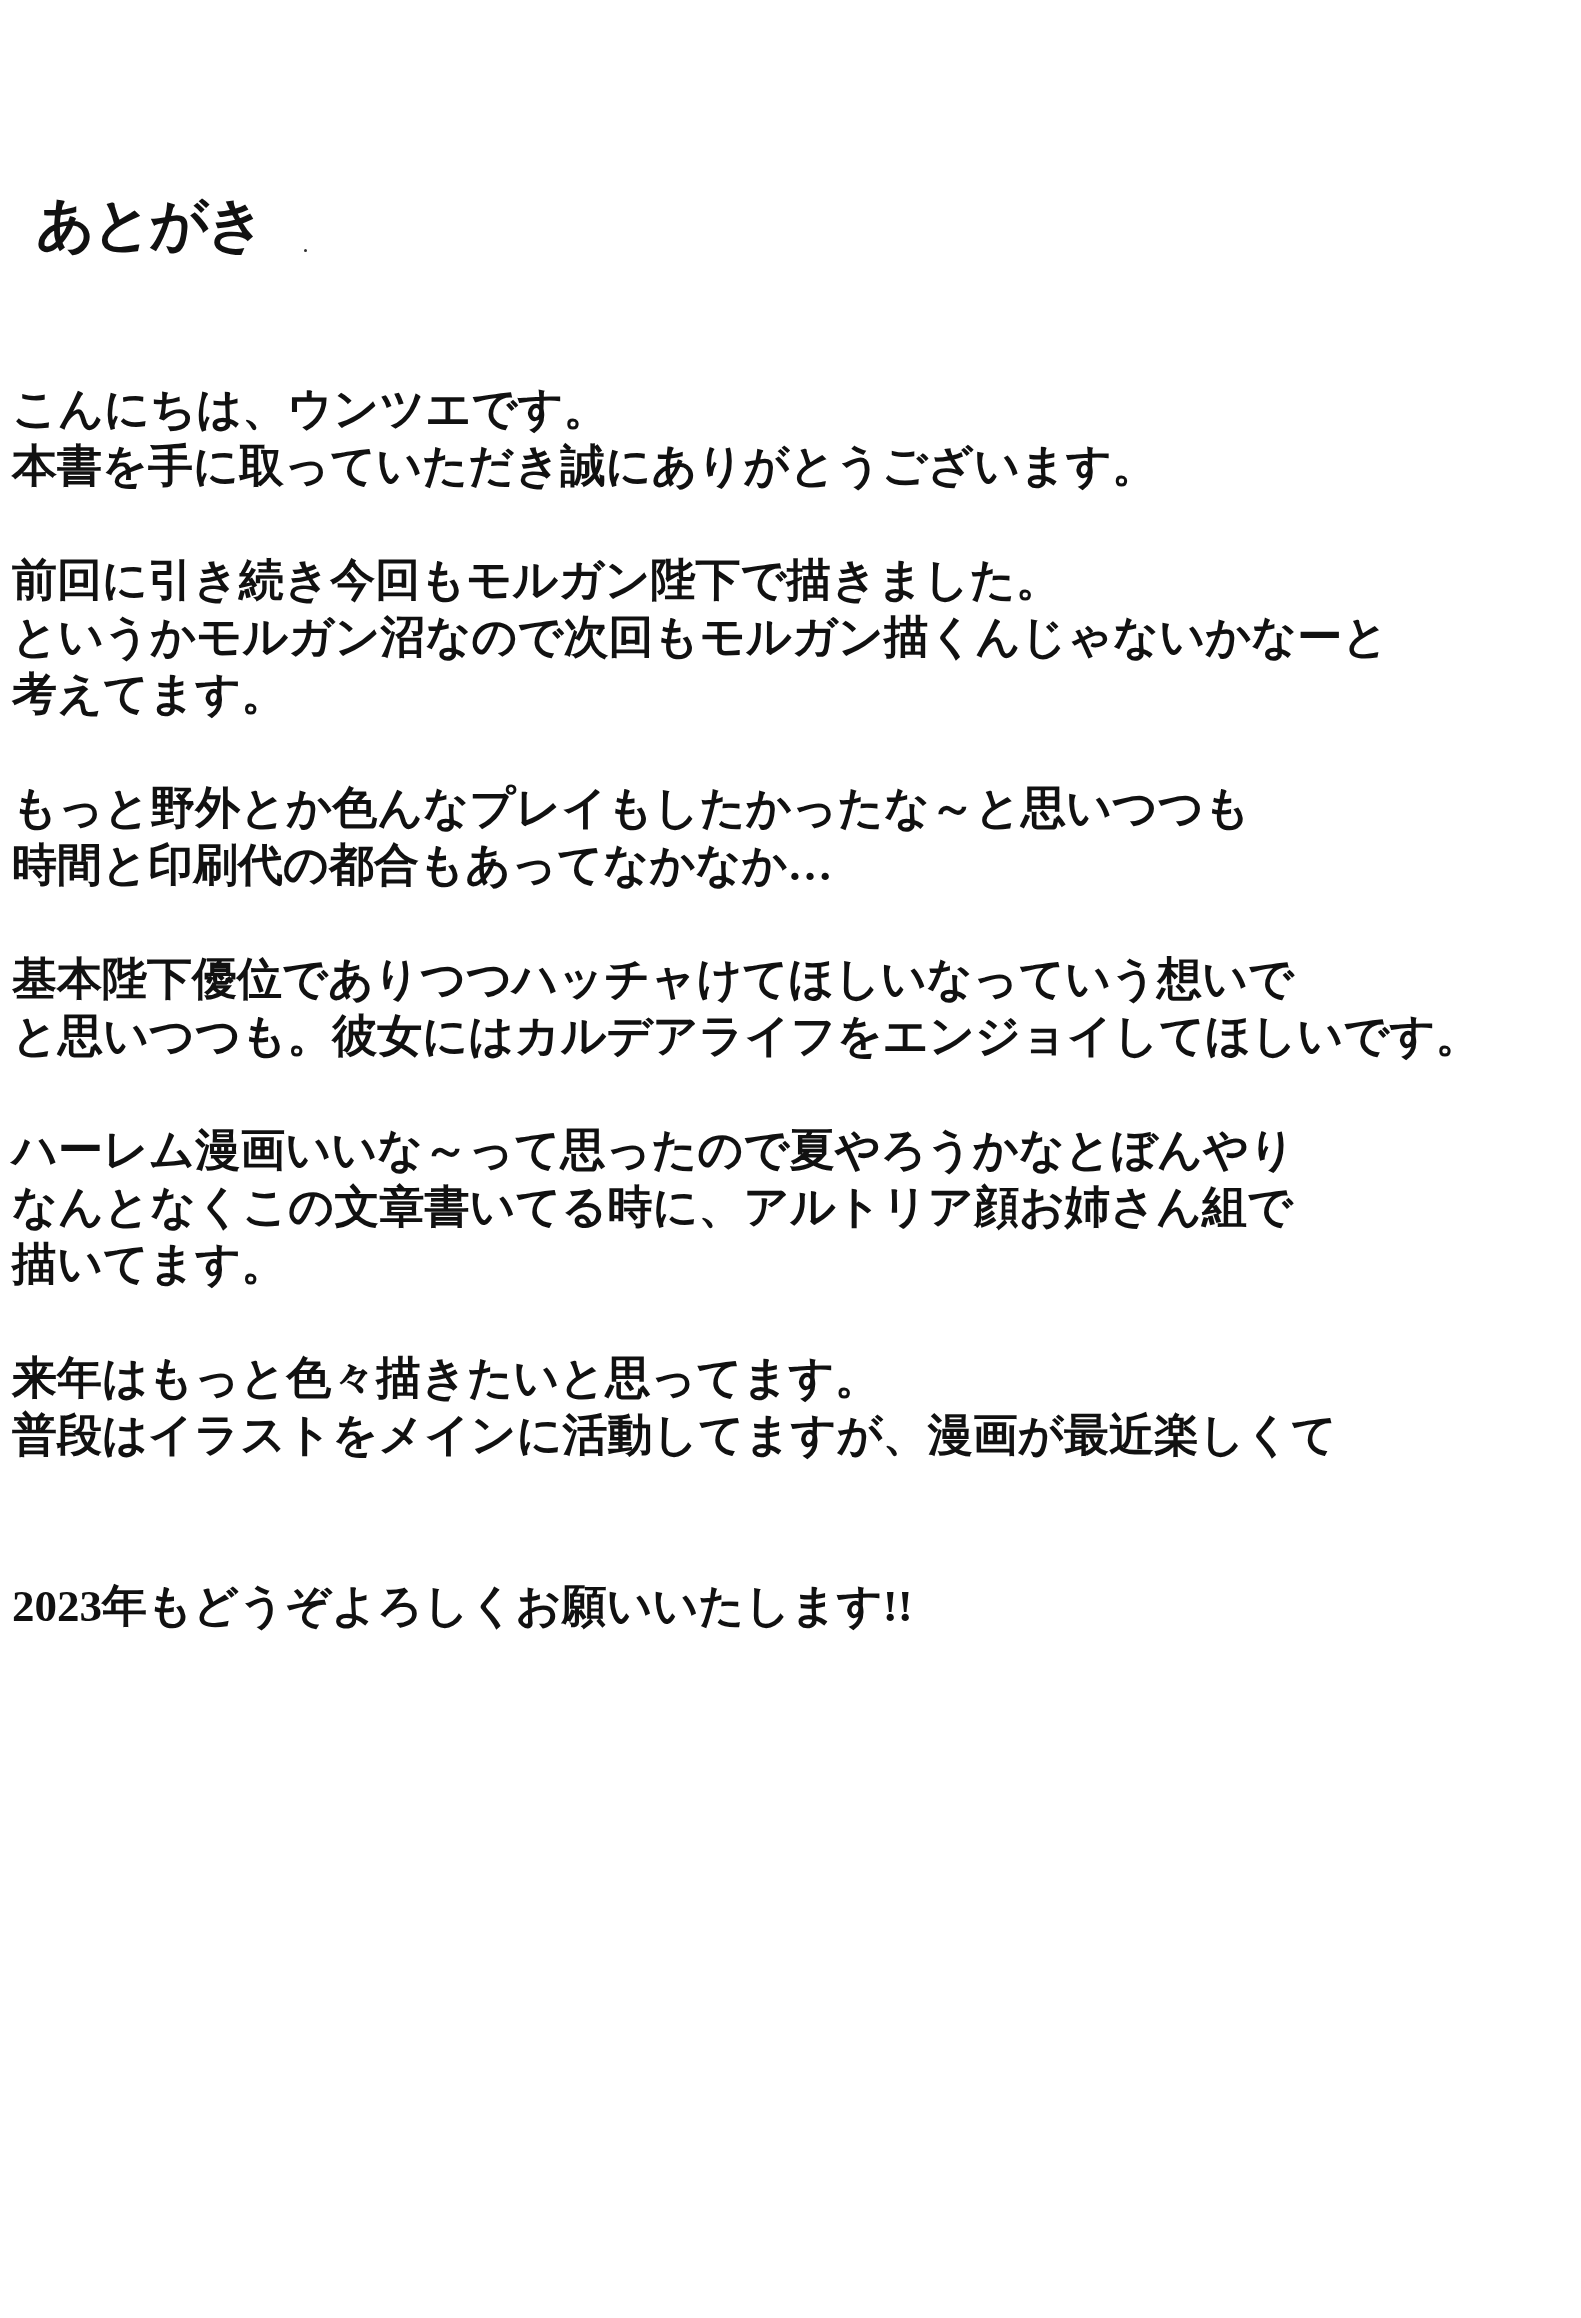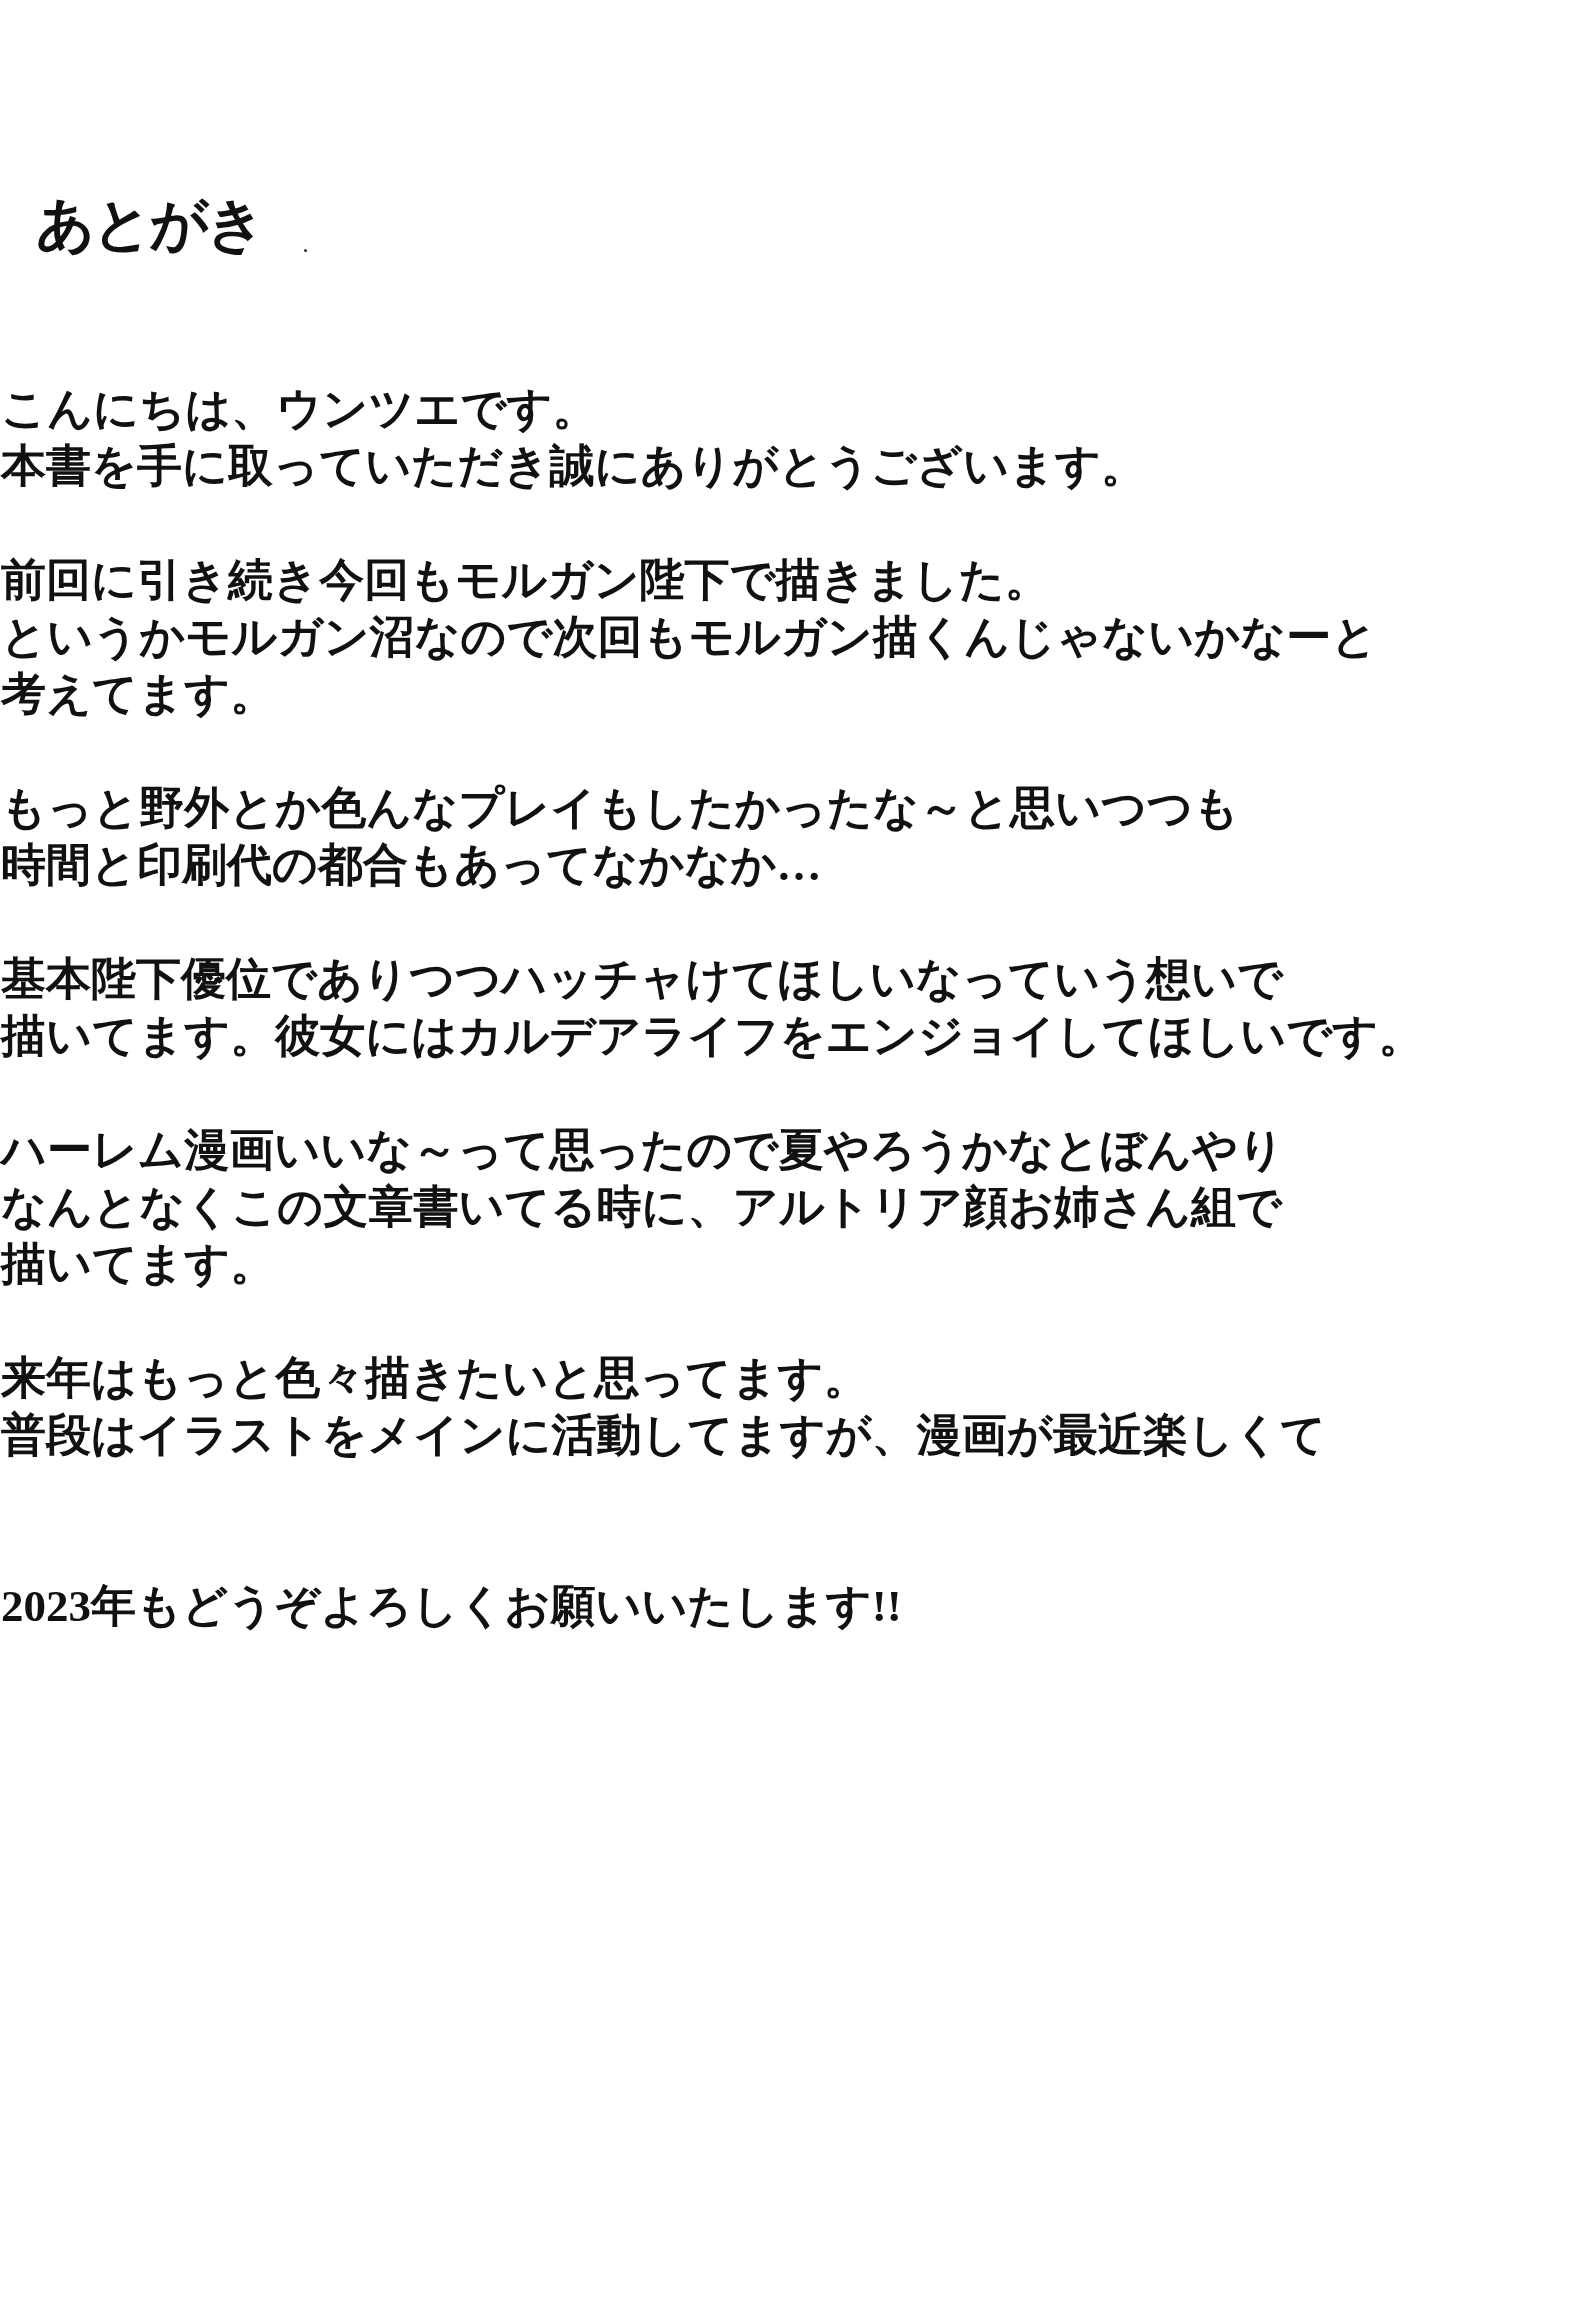--- a/index.html
+++ b/index.html
@@ -22,21 +22,21 @@
     margin: 0;
     font-size: 58px;
     font-weight: 700;
     letter-spacing: -2.6px;
     line-height: 1.2;
     white-space: pre;
     color: #111111;
   }
   .body-block {
     position: absolute;
-    left: 1px;
+    left: 12px;
     top: 381px;
     width: 1516px;
   }
   .line {
     height: 57px;
     line-height: 57px;
     font-size: 45px;
     font-weight: 700;
     letter-spacing: 0px;
     white-space: pre;
@@ -64,21 +64,21 @@
     <div class="line">本書を手に取っていただき誠にありがとうございます。</div>
     <div class="line"></div>
     <div class="line">前回に引き続き今回もモルガン陛下で描きました。</div>
     <div class="line">というかモルガン沼なので次回もモルガン描くんじゃないかなーと</div>
     <div class="line">考えてます。</div>
     <div class="line"></div>
     <div class="line">もっと野外とか色んなプレイもしたかったな～と思いつつも</div>
     <div class="line">時間と印刷代の都合もあってなかなか…</div>
     <div class="line"></div>
     <div class="line">基本陛下優位でありつつハッチャけてほしいなっていう想いで</div>
-    <div class="line">描いてます。彼女にはカルデアライフをエンジョイしてほしいです。</div>
+    <div class="line">と思いつつも。彼女にはカルデアライフをエンジョイしてほしいです。</div>
     <div class="line"></div>
     <div class="line">ハーレム漫画いいな～って思ったので夏やろうかなとぼんやり</div>
     <div class="line">なんとなくこの文章書いてる時に、アルトリア顔お姉さん組で</div>
     <div class="line">描いてます。</div>
     <div class="line"></div>
     <div class="line">来年はもっと色々描きたいと思ってます。</div>
     <div class="line">普段はイラストをメインに活動してますが、漫画が最近楽しくて</div>
     <div class="line"></div>
     <div class="line"></div>
     <div class="line">2023年もどうぞよろしくお願いいたします!!</div>

